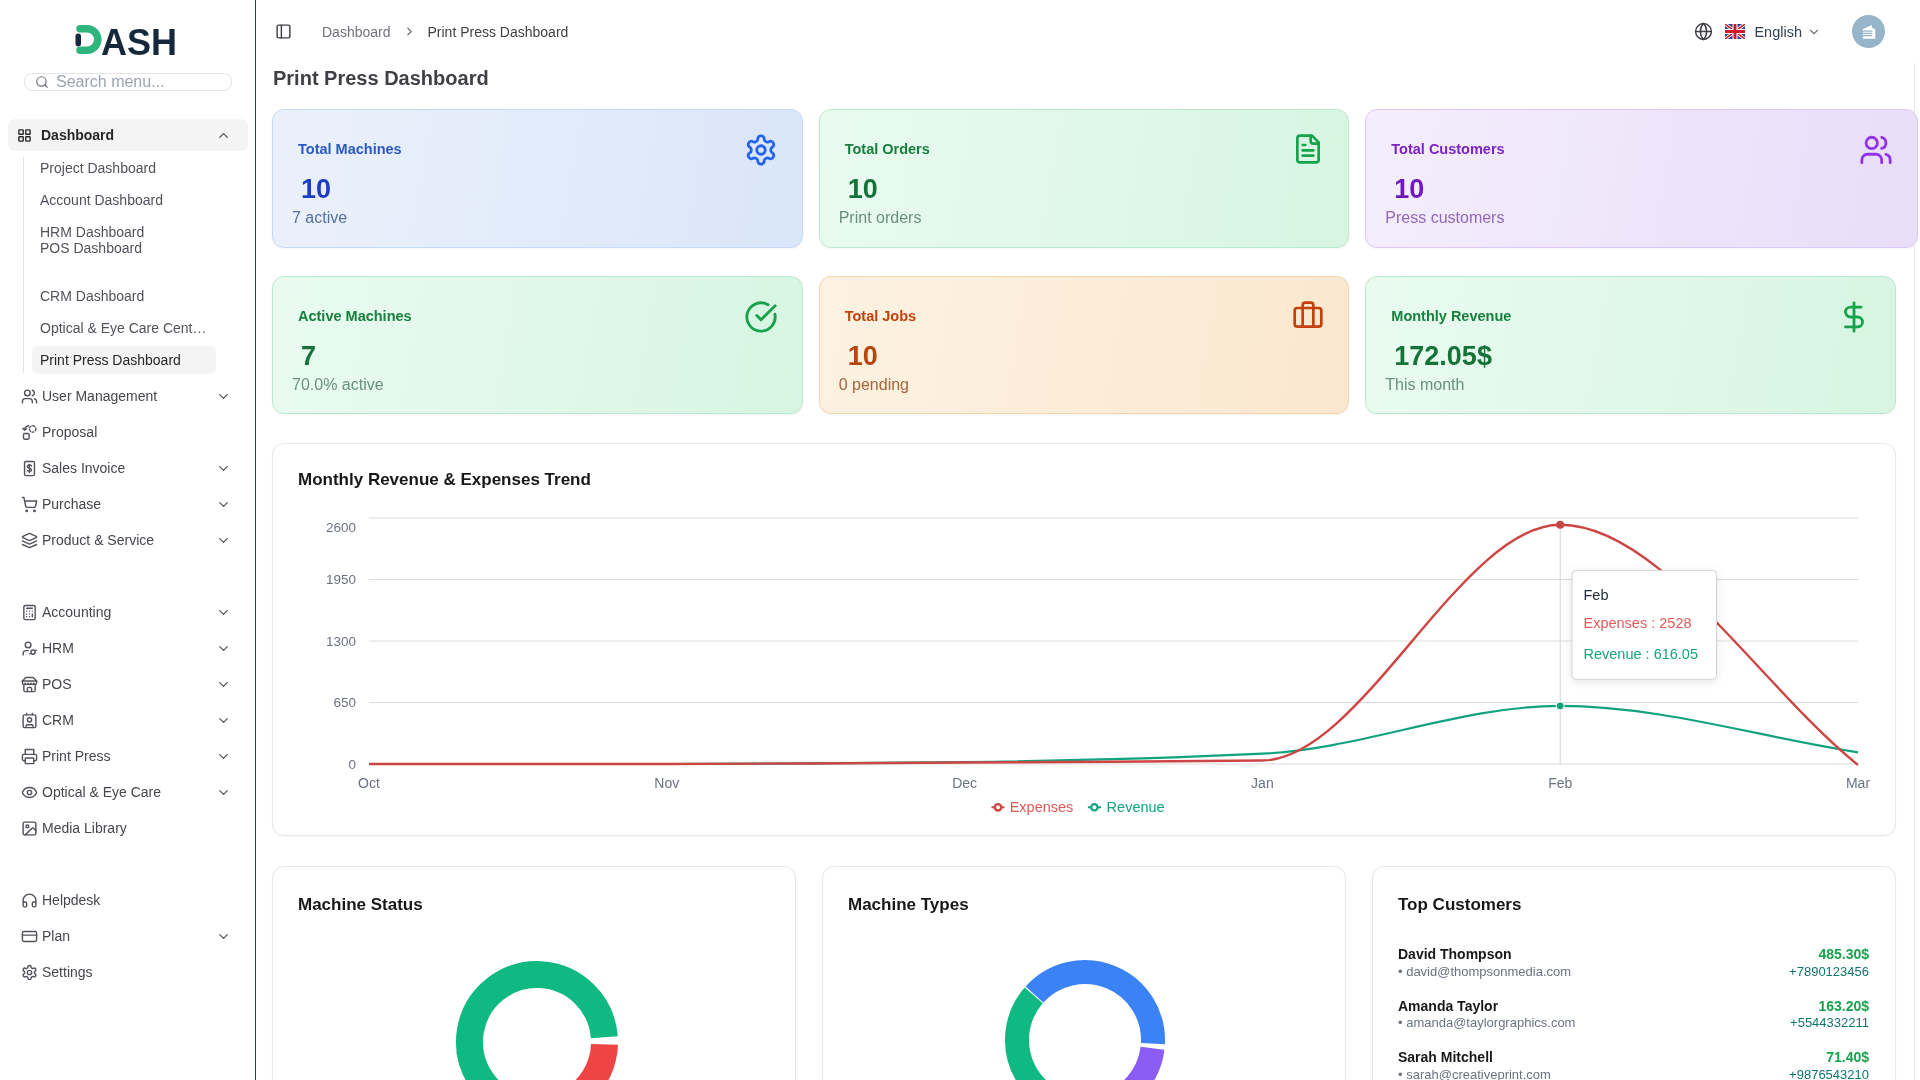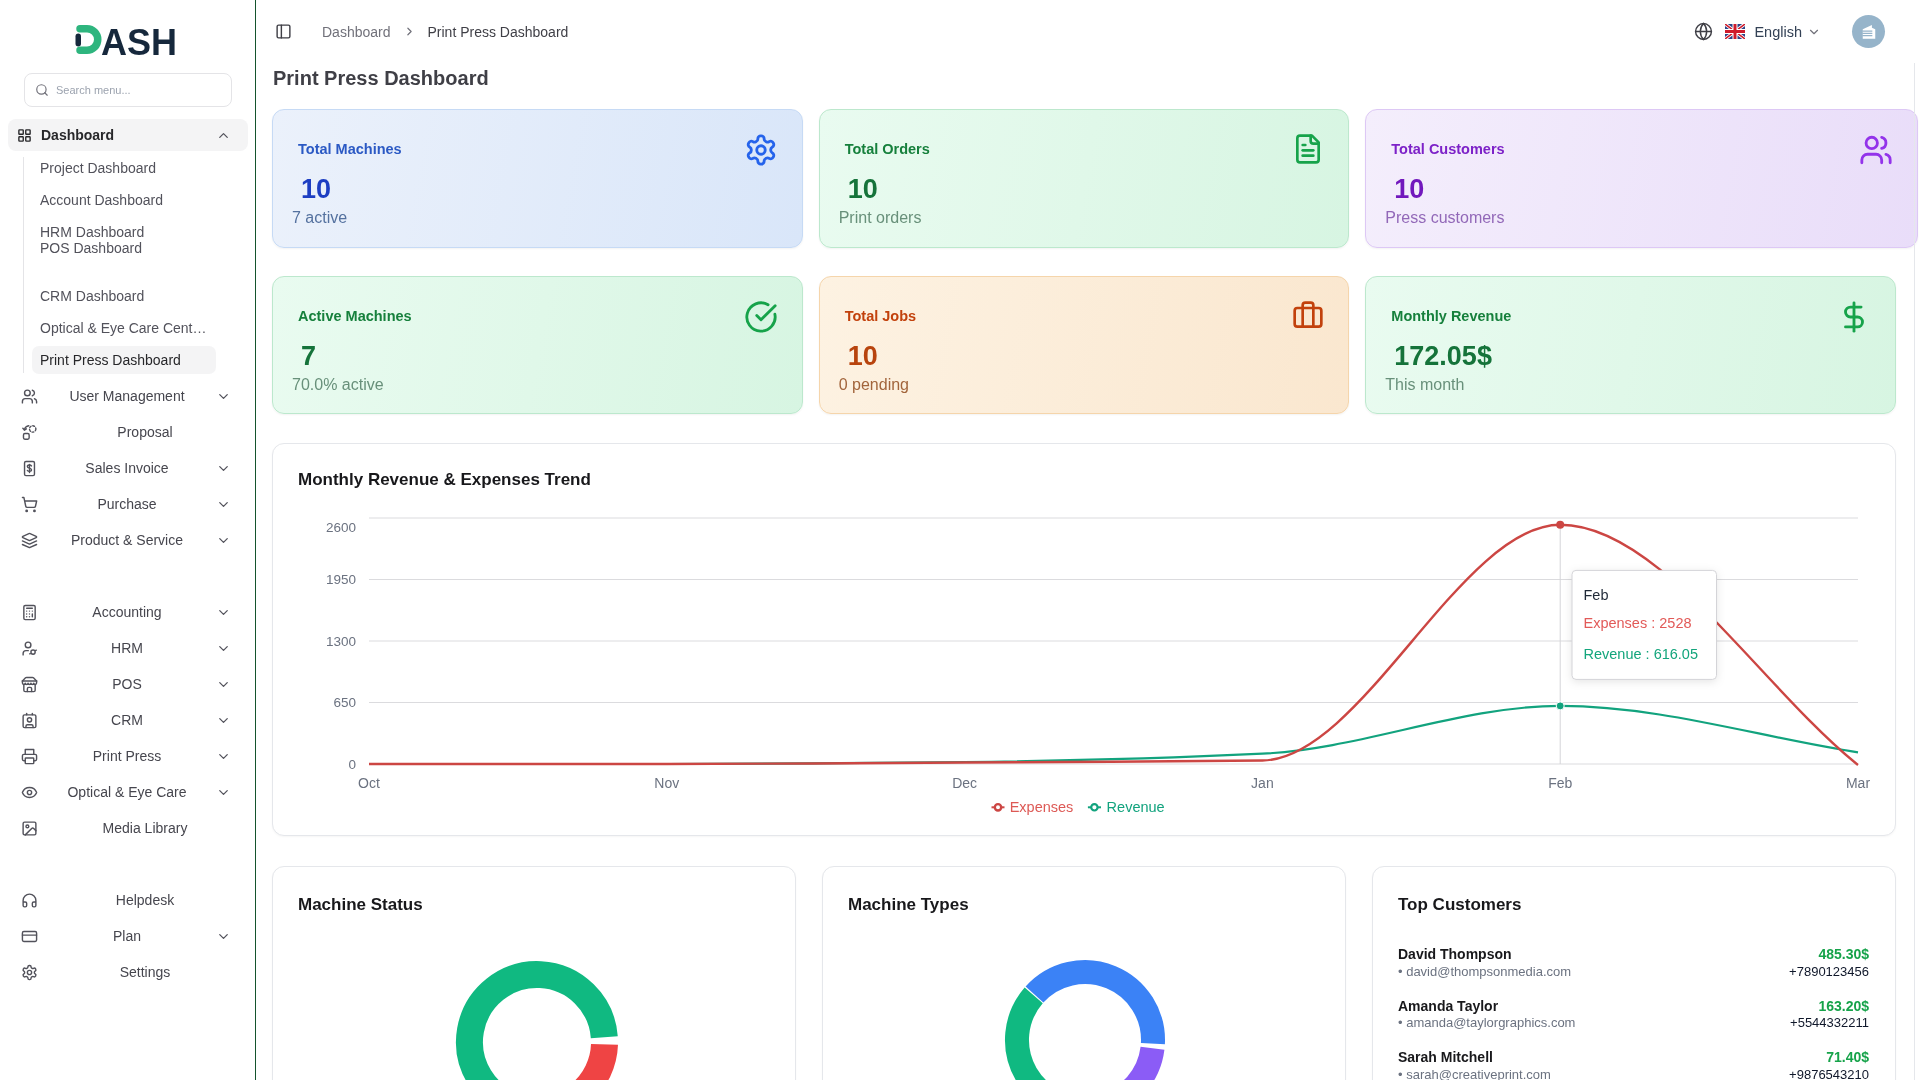--- a/index.html
+++ b/index.html
@@ -3,25 +3,25 @@
 <meta charset="utf-8">
 <style>
 * { margin:0; padding:0; box-sizing:border-box; }
 html,body { width:1920px; height:1080px; overflow:hidden; background:#fff;
   font-family:"Liberation Sans", sans-serif; }
 .abs { position:absolute; }
 svg { display:block; }
 
 #sidebar { position:absolute; left:0; top:0; width:256px; height:1080px;
   background:#fff; border-right:1px solid #14532d; }
-#search { position:absolute; left:24px; top:73px; width:208px; height:34px;
+#search { position:absolute; left:24px; top:73px; width:208px; height:18px;
   border:1px solid #e4e4e7; border-radius:8px; display:flex; align-items:center;
-  padding-left:10px; color:#9ca3af; font-size:11px; gap:7px; }
+  padding-left:10px; color:#9ca3af; font-size:16px; gap:7px; }
 .mi { position:absolute; left:8px; width:240px; height:36px; display:flex;
-  align-items:center; padding-left:13px; gap:4px; font-size:14px; color:#46464e;text-align:center; }
+  align-items:center; padding-left:13px; gap:4px; font-size:14px; color:#46464e; }
 .mi svg { flex:0 0 auto; }
 .mi .lbl { flex:1 1 auto; white-space:nowrap; }
 .mi .chev { margin-right:17px; }
 #dashItem { position:absolute; left:8px; top:119px; width:240px; height:32px;
   background:#f4f4f5; border-radius:8px; display:flex; align-items:center;
   padding-left:9px; gap:9px; font-size:14px; font-weight:bold; color:#27272a; }
 #dashItem .lbl { flex:1; }
 #dashItem .chev { margin-right:17px; }
 .sub { position:absolute; left:40px; font-size:14px; color:#52525b; white-space:nowrap; }
 #subline { position:absolute; left:23px; top:157px; width:1px; height:216px; background:#e4e4e7; }
@@ -43,21 +43,21 @@
 .scard .t { position:absolute; left:25px; top:31px; font-size:14.5px; font-weight:bold; }
 .scard .v { position:absolute; left:28px; top:64px; font-size:27px; font-weight:bold; }
 .scard .s { position:absolute; left:19px; top:99px; font-size:16px;text-align:right; }
 .scard .ic { position:absolute; right:24px; top:23px; }
 .wcard { position:absolute; background:#fff; border:1px solid #e5e7eb; border-radius:12px; box-shadow:0 1px 2px rgba(0,0,0,0.04); }
 .ctitle { position:absolute; left:25px; top:28px; font-size:17px; font-weight:bold; color:#18181b; }
 
 .crow .nm { position:absolute; left:25px; font-size:14px; font-weight:bold; color:#18181b; }
 .crow .em { position:absolute; left:25px; font-size:13px; color:#6b7280; }
 .crow .am { position:absolute; right:26px; font-size:14px; font-weight:bold; color:#16a34a; text-align:right; }
-.crow .ph { position:absolute; right:26px; font-size:13px; color:#0f172a; text-align:center; }
+.crow .ph { position:absolute; right:26px; font-size:13px; color:#0f766e; text-align:center; }
 #sbar { position:absolute; left:1914px; top:63px; width:1px; height:1017px; background:#e5e7eb; }
 </style>
 </head>
 <body>
 <div id="sidebar">
   <svg class="abs" style="left:74px;top:20px" width="112" height="40" viewBox="0 0 112 40">
     <rect x="1.5" y="13.5" width="5.5" height="13" rx="2.75" fill="#16283c"></rect>
     <path d="M6,8.75 L13,8.75 A10.75,10.75 0 0 1 13,30.25 L6,30.25" fill="none" stroke="#2eb57e" stroke-width="7.5" stroke-linecap="round"></path>
     <text x="27" y="34.5" font-size="36" font-weight="bold" fill="#16283c" letter-spacing="0">ASH</text>
   </svg>

